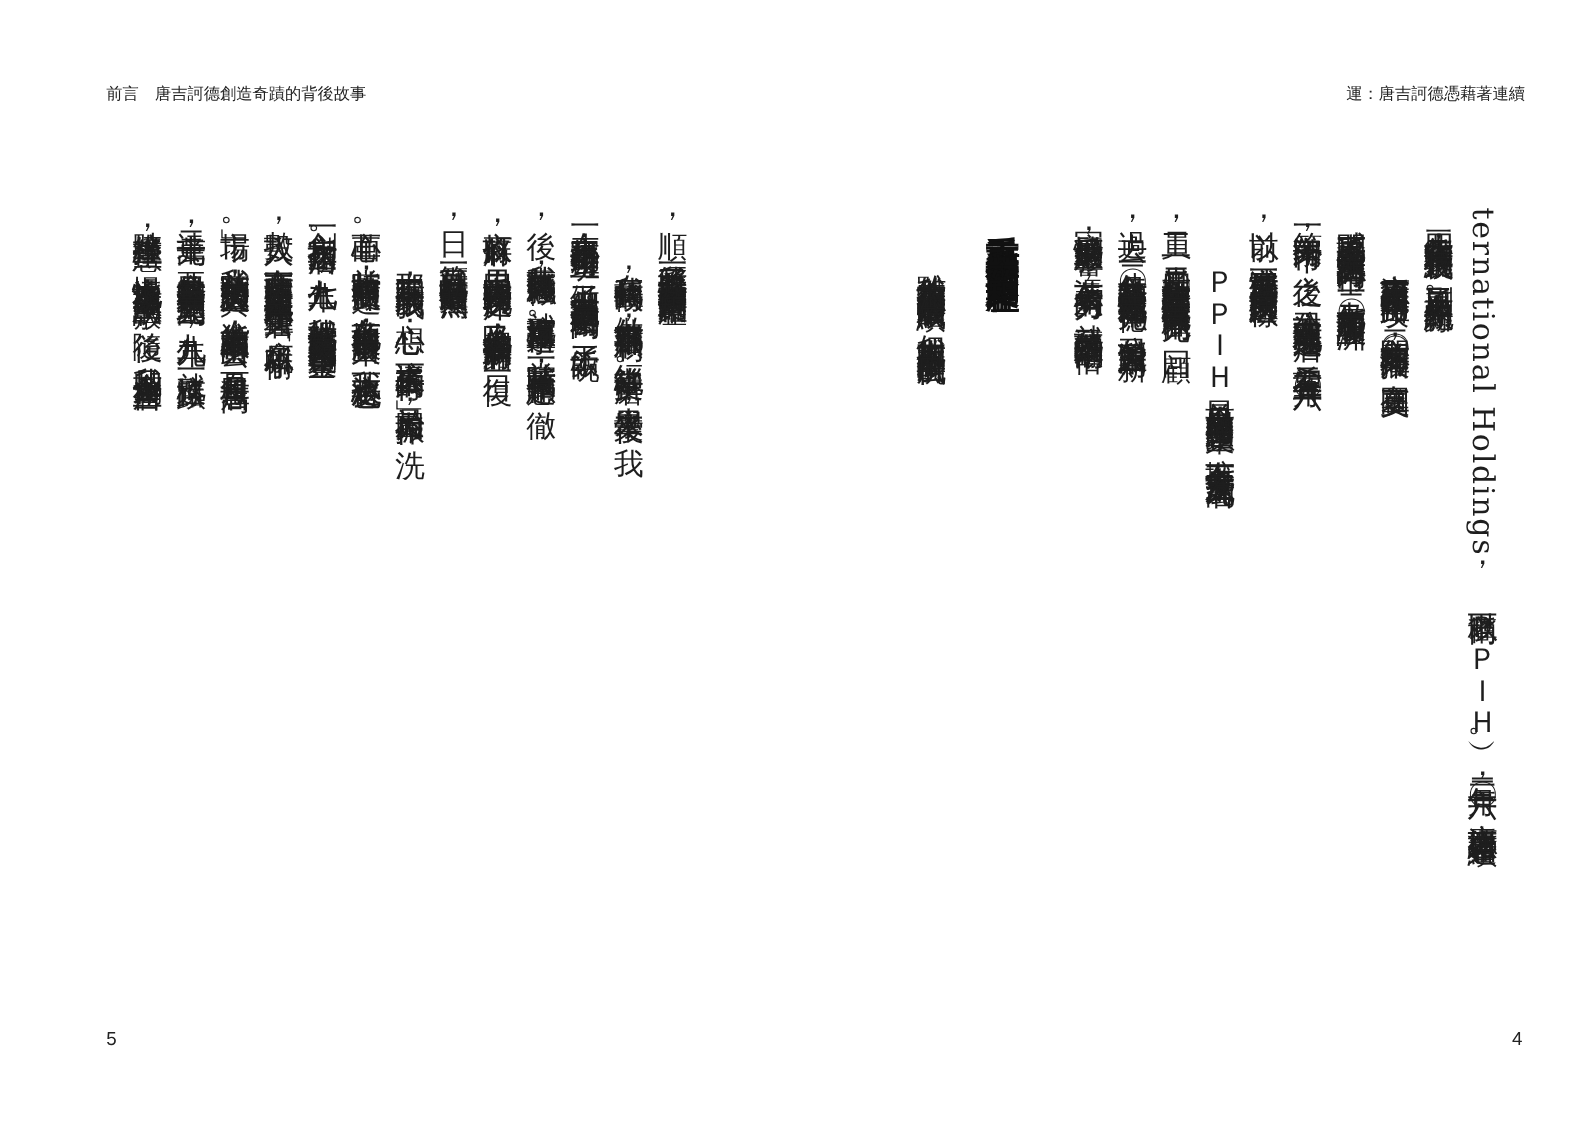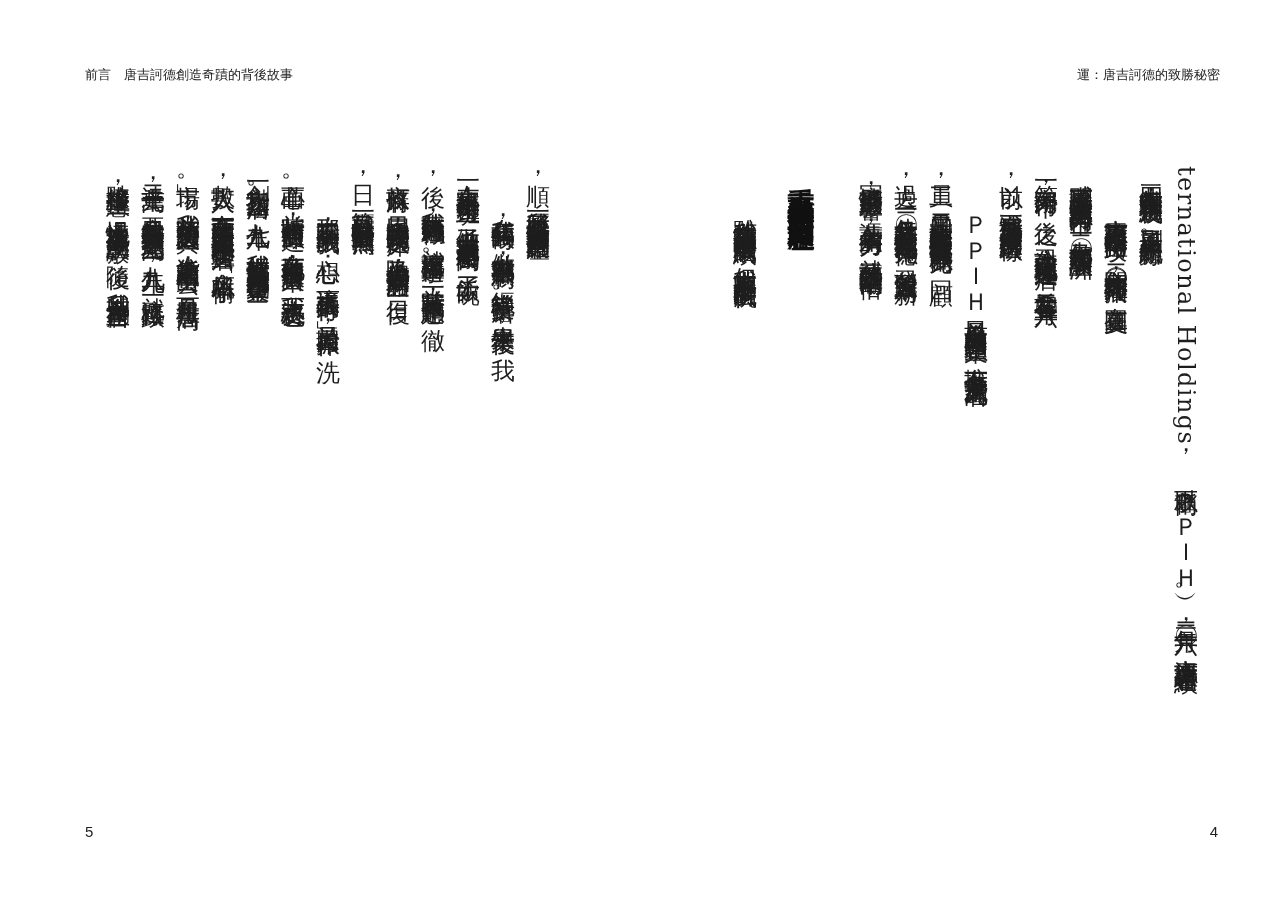--- a/index.html
+++ b/index.html
@@ -41,21 +41,21 @@
   <div class="col" style="left:278px">心革面。當時折扣商店很受歡迎，在各地如雨後春筍般冒出來，我下定決心也要</div>
   <div class="col" style="left:243px">創立一家折扣商店。一九七八年，我把從麻將館贏來的八百萬元當作創業資金全</div>
   <div class="col" style="left:208px">數投入，在東京西荻窪開了一家面積只有十八坪的小型雜貨店，店名就叫「小偷</div>
   <div class="col" style="left:173px">市場」。我當時創業的想法太過天真，進貨的商品根本賣不出去，而且每月店租高</div>
   <div class="col" style="left:138px">達二十萬元，要命的是每日營業額竟然不到一萬元。一九八九年，就這樣一路跌</div>
   <div class="col" style="left:103px">跌撞撞經營生意，慢慢地逐漸掌握了做生意的訣竅，隨後，我卯足全力創立唐吉</div>
   <div class="folio">5</div>
 </div>
 
 <div class="page page-right">
-  <div class="running-head">運：唐吉訶德的致勝秘密</div>
+  <div class="running-head">運：唐吉訶德憑藉著連續</div>
   <div class="col latin" style="left:537px">ternational Holdings，以下簡稱ＰＰＩＨ）。二〇二三年六月，唐吉訶德憑藉著連續</div>
   <div class="col" style="left:502px">三十四年營收和獲利持續成長，刷新了日本業界的新紀錄。</div>
   <div class="col indent" style="left:467px">唐吉訶德不只在日本國內一路猛攻，二〇〇六年開始往海外拓展，在美國夏</div>
   <div class="col" style="left:432px">威夷開設了全世界第一家唐吉訶德海外門市。二〇一七年又在新加坡開設了亞洲</div>
   <div class="col" style="left:397px">第一家海外門市，之後，公司決定在亞洲地區迅速展店，希望在二〇二五年六月</div>
   <div class="col" style="left:362px">以前，完成海外展店至一百四十家規模的宏遠目標。</div>
   <div class="col indent" style="left:327px">ＰＰＩＨ目前是全世界知名的跨國連鎖企業，擁有七百三十家店舖及九萬名</div>
   <div class="col" style="left:292px">員工，光是二〇二四年六月結算的年營業額就突破二兆日圓（以下簡稱元）。回顧</div>
   <div class="col" style="left:257px">過去，二〇一八年六月結算的營業額就高達九千四百億元，公司營運並未因為新</div>
   <div class="col" style="left:222px">冠疫情受到嚴重影響，憑藉著六年的努力，就讓公司的營業額翻了兩倍！</div>

